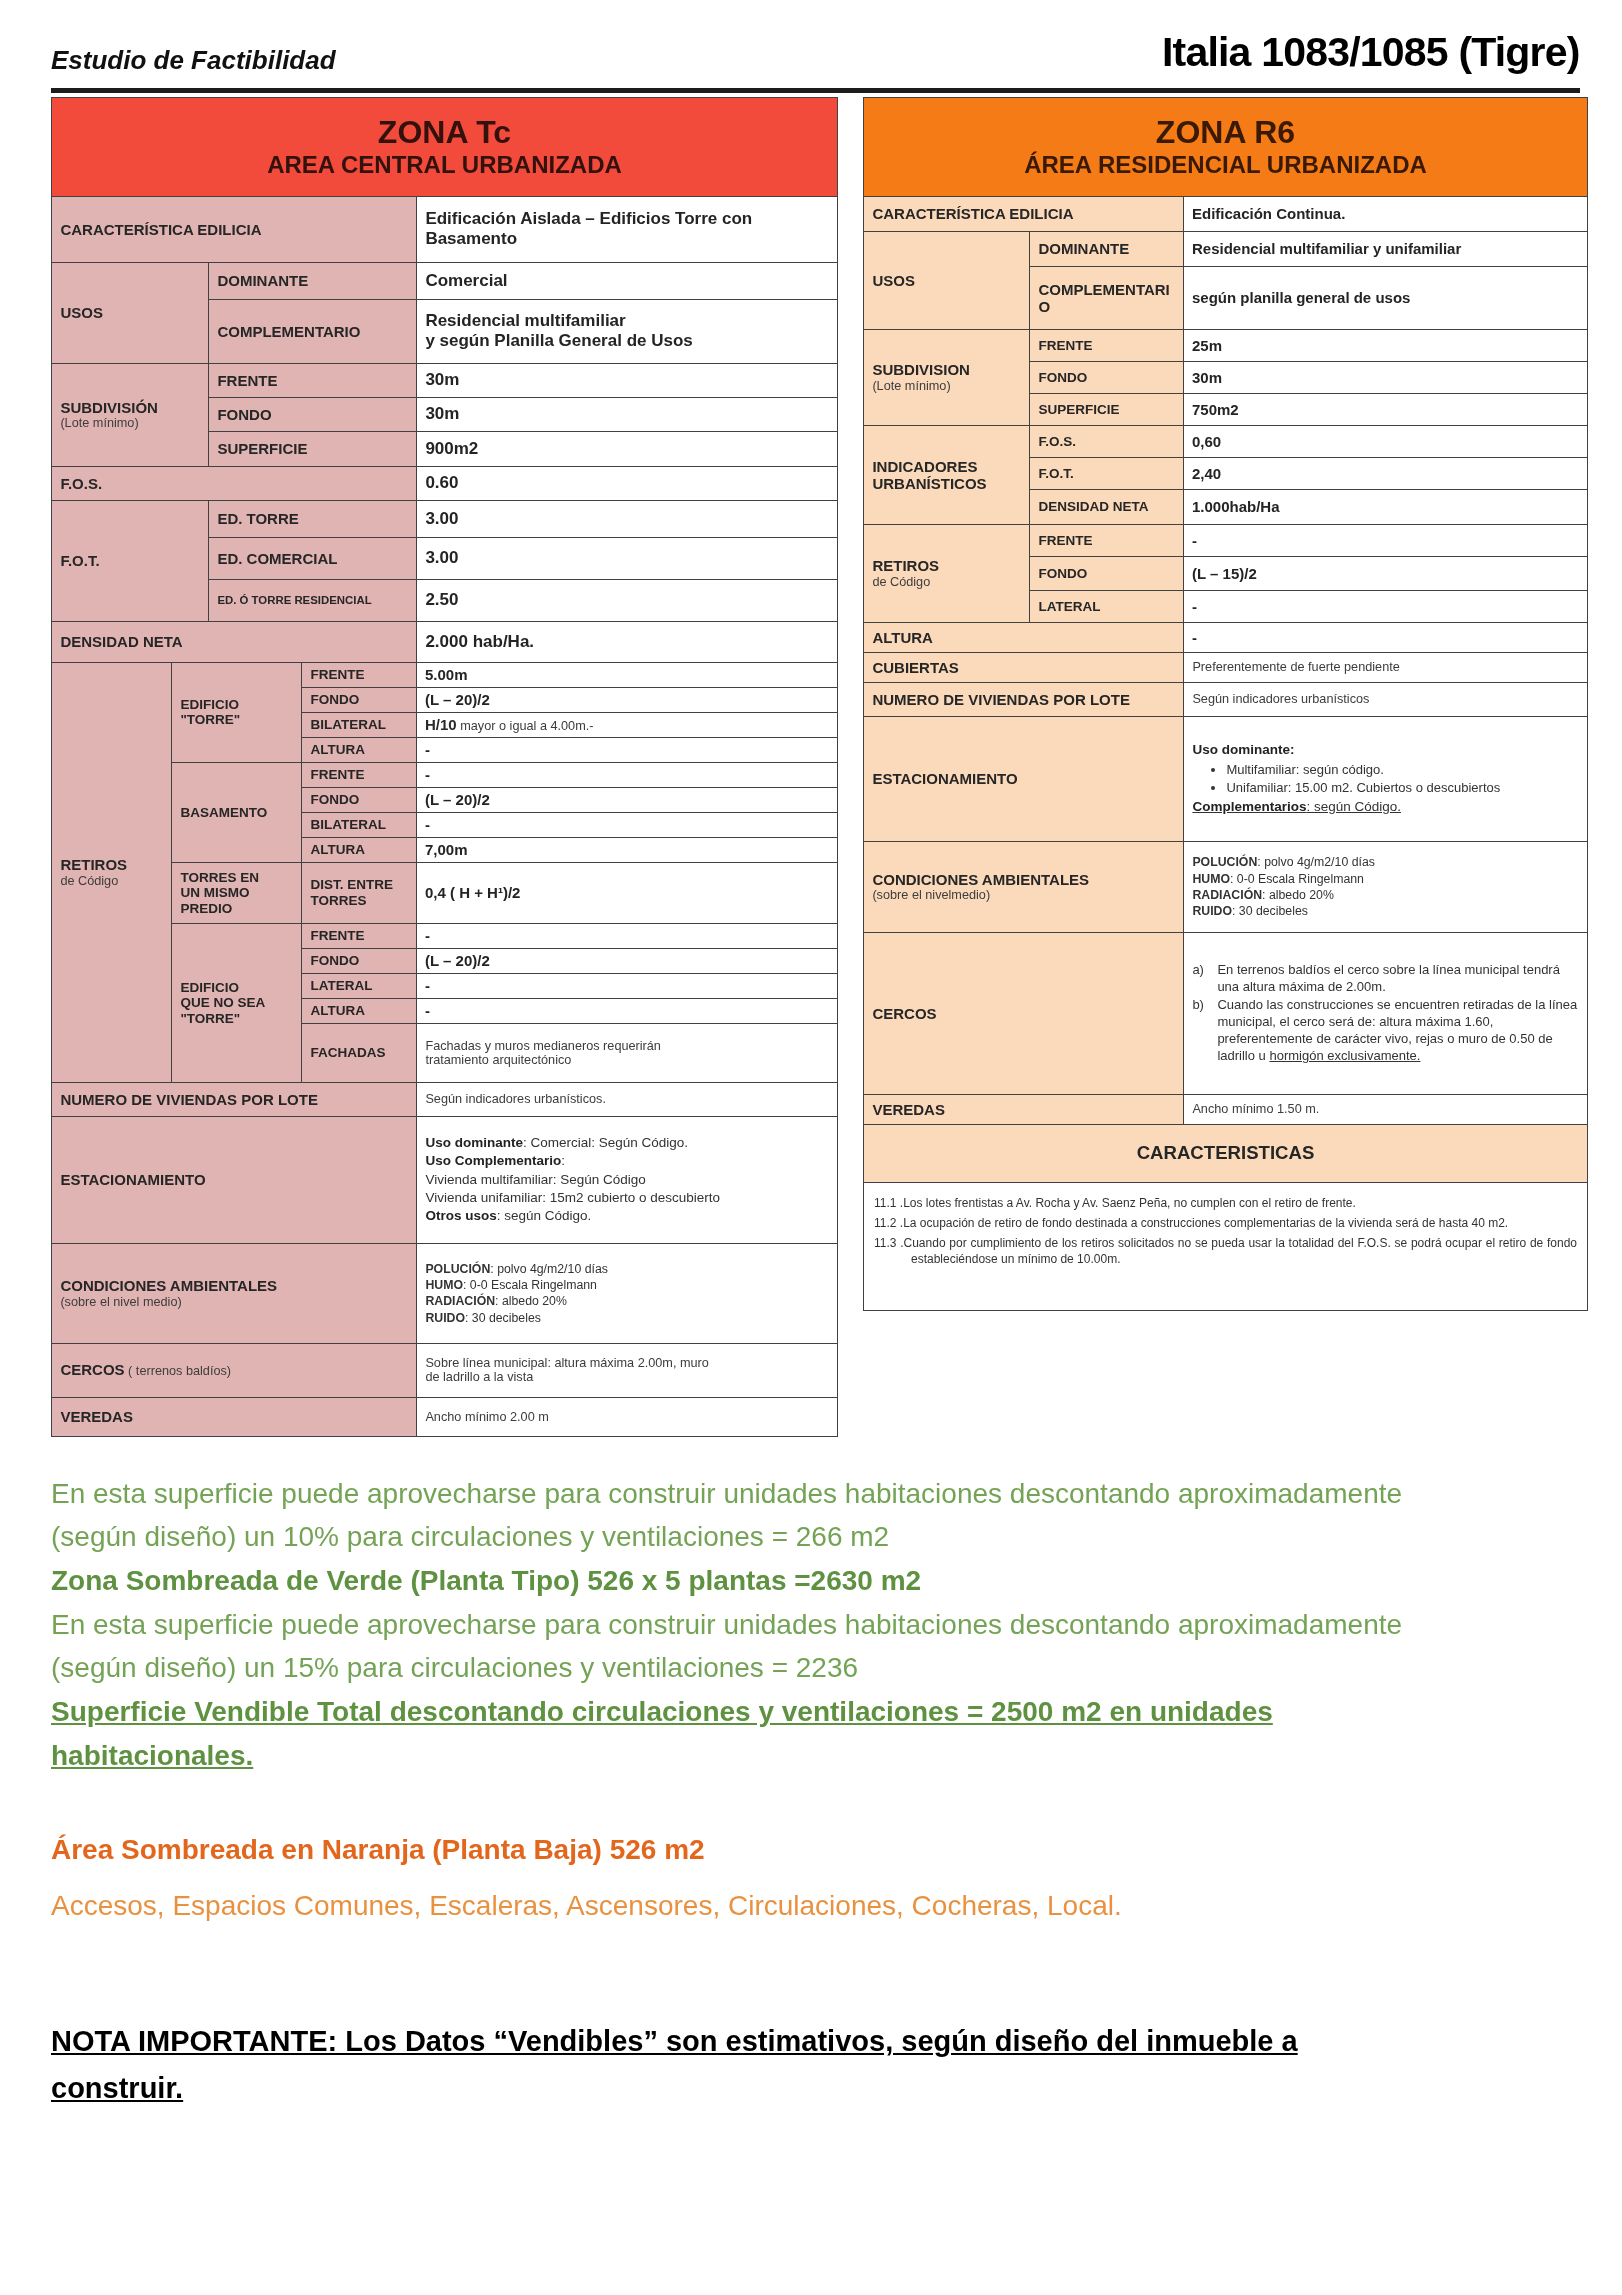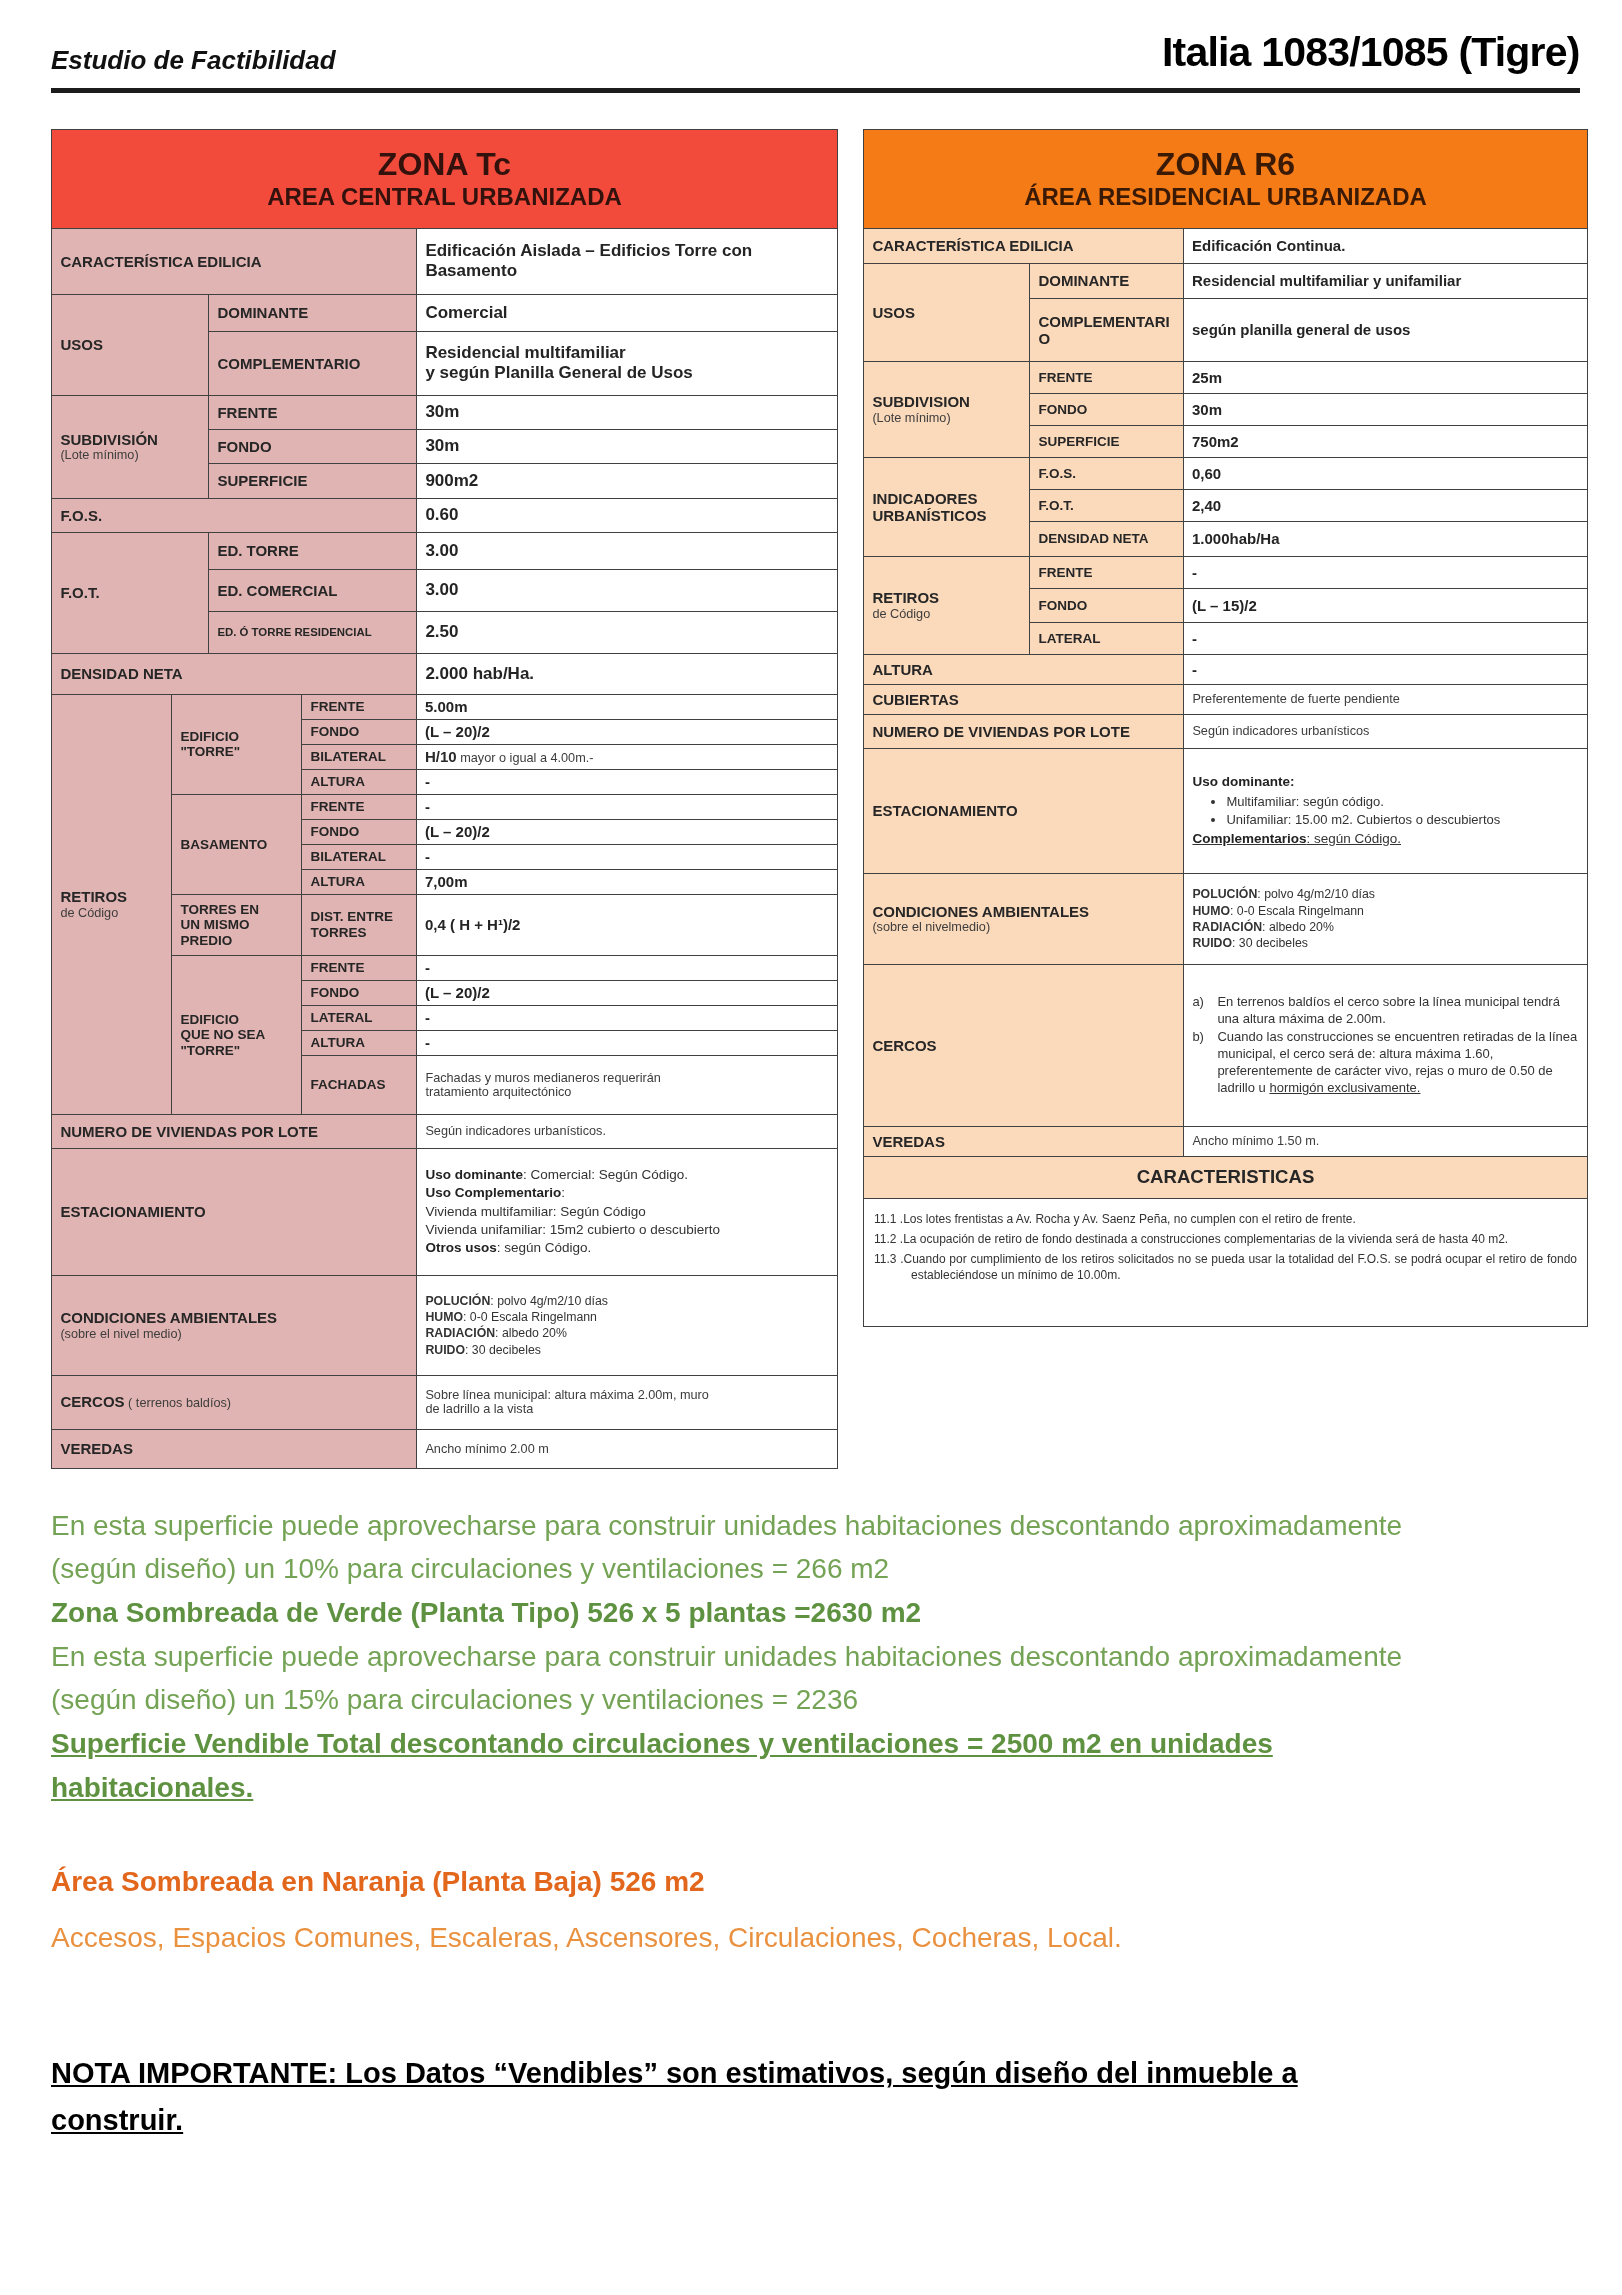--- a/index.html
+++ b/index.html
@@ -6,21 +6,21 @@
   body{width:1622px;min-height:2295px;font-family:"Liberation Sans",sans-serif;color:#2a2a2a;}
   .page{padding:29px 34px 34px 51px;}
 
   
   .pg-header{display:flex;justify-content:space-between;align-items:flex-end;padding:0 8.4px 12px 0;}
   .pg-title-left{font-style:italic;font-weight:bold;font-size:26px;color:#111;}
   .pg-title-right{font-weight:bold;font-size:41px;color:#000;letter-spacing:-0.8px;}
   .pg-rule{border-top:5px solid #1c1c1c;margin-right:8.4px;}
 
   
-  .tables{display:flex;gap:25px;align-items:flex-start;margin-top:36px;}
+  .tables{display:flex;gap:25px;align-items:flex-start;margin-top:4px;}
   table{border-collapse:collapse;table-layout:fixed;}
   td{border:1.7px solid #414141;padding:2.5px 8.4px;vertical-align:middle;overflow:hidden;}
   .pre{white-space:pre-line;}
 
   
   .hd{text-align:center;padding:8.4px 3.4px;}
   .tc-hd{background:var(--tc_header);color:#33110c;}
   .r6-hd{background:var(--r6_header);color:#3a1a05;}
   .z-title{font-size:32px;font-weight:bold;line-height:1.15;}
   .z-sub{font-size:24px;font-weight:600;line-height:1.2;}
@@ -357,21 +357,21 @@
           <div class="cercos-item">
                 <span class="mk">b)</span>
                 <span><span>Cuando las construcciones se encuentren retiradas de la línea municipal, el cerco será de: altura máxima 1.60,  preferentemente de carácter vivo, rejas o muro de 0.50 de ladrillo u </span><span class="u">hormigón exclusivamente.</span></span>
               </div>
         </td>
       </tr>
       <tr style="height:30px">
         <td colspan="2" class="lb">VEREDAS</td>
         <td class="vs">Ancho mínimo 1.50 m.</td>
       </tr>
-      <tr style="height:42px">
+      <tr style="height:58px">
         <td colspan="3" class="band">CARACTERISTICAS</td>
       </tr>
       <tr style="height:128px">
         <td colspan="3" class="notes-cell">
           <p class="note-line">11.1 .Los lotes frentistas a Av. Rocha y Av. Saenz Peña, no cumplen con el retiro de frente.</p>
           <p class="note-line">11.2 .La ocupación de retiro de fondo destinada a construcciones complementarias de la vivienda será de hasta 40 m2.</p>
           <p class="note-line">11.3 .Cuando por cumplimiento de los retiros solicitados no se pueda usar la totalidad del F.O.S. se podrá ocupar el retiro de fondo estableciéndose un mínimo de 10.00m.</p>
         </td>
       </tr>
     </tbody>

